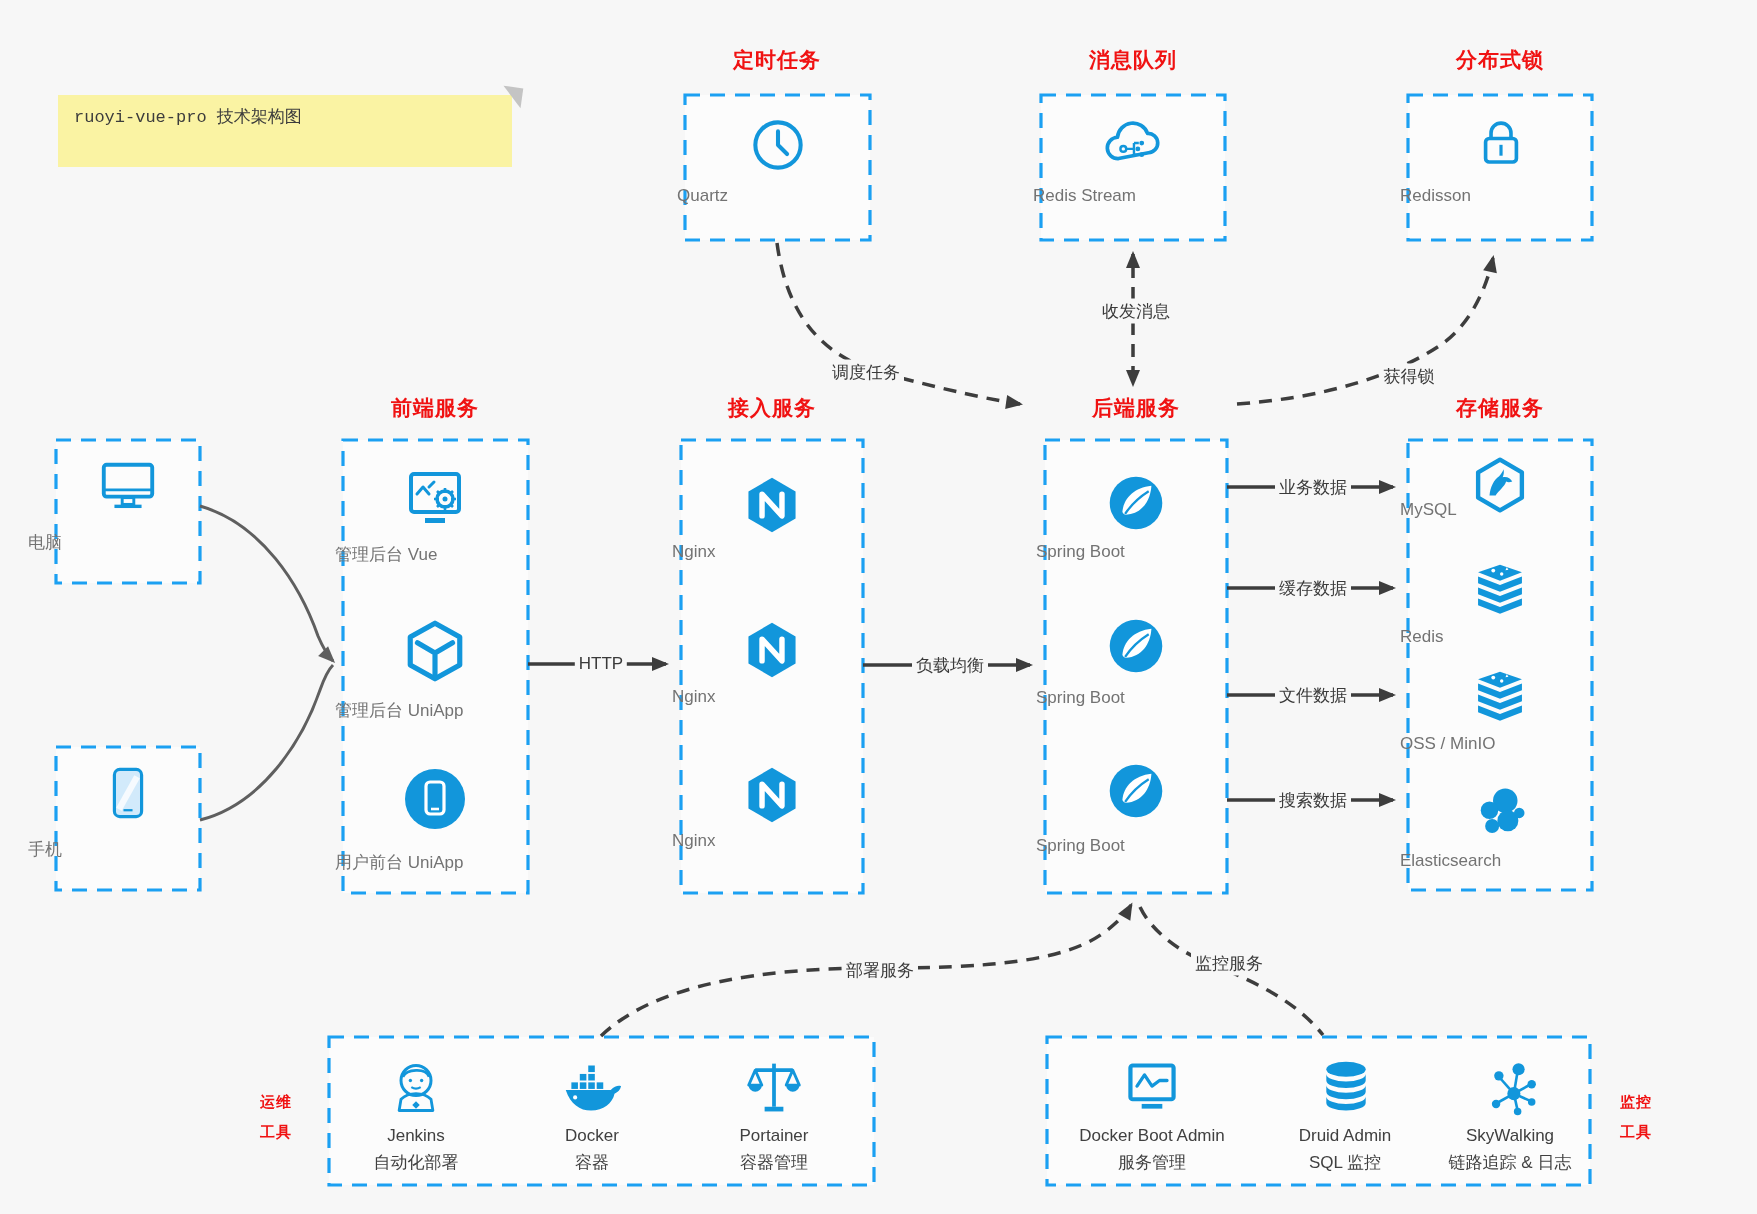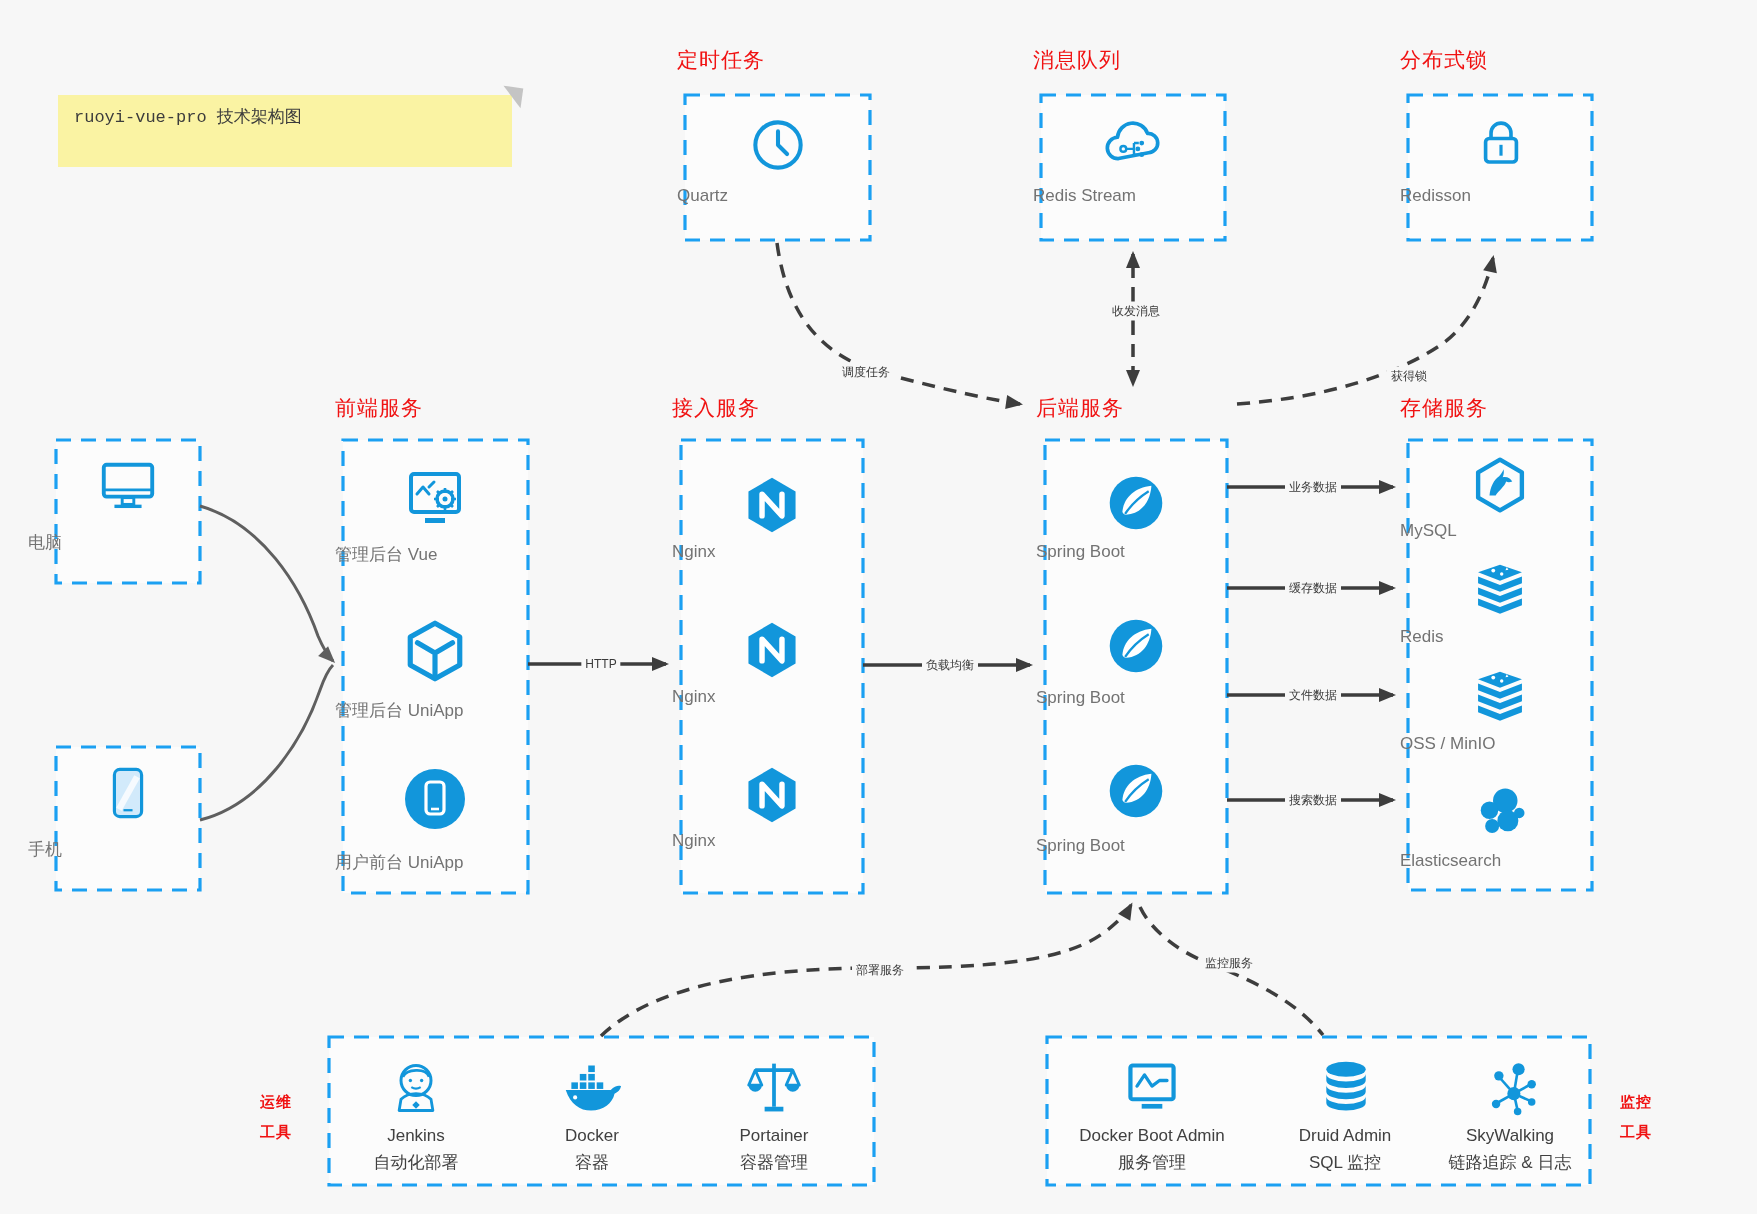--- a/index.html
+++ b/index.html
@@ -2,26 +2,26 @@
 <html><head>
 <meta charset="utf-8">
 <style>
   html,body{margin:0;padding:0;}
   body{background:#e9e9e9;}
   #stage{
     position:relative;width:1757px;height:1214px;background:#f7f7f7;overflow:hidden;
     font-family:"Liberation Sans","DejaVu Sans",sans-serif;color:#3a3a3a;
   }
   #wires{position:absolute;left:0;top:0;width:1757px;height:1214px;}
-  .rtitle{position:absolute;width:200px;font-size:21px;font-weight:normal;color:#f01212;letter-spacing:1px;}
+  .rtitle{position:absolute;width:200px;text-align:center;font-size:21px;font-weight:bold;color:#f01212;letter-spacing:1px;}
   .rside{position:absolute;width:72px;text-align:center;font-size:15px;font-weight:bold;color:#f01212;letter-spacing:1px;line-height:30px;}
   .ilabel{position:absolute;width:200px;text-align:left;font-size:17px;color:#737373;}
   .iname{position:absolute;text-align:center;font-size:17px;color:#404040;}
   .idesc{position:absolute;text-align:center;font-size:17px;color:#404040;}
-  .elabel{position:absolute;transform:translate(-50%,-50%);background:#f7f7f7;padding:1px 4px;font-size:12px;color:#3a3a3a;white-space:nowrap;}
+  .elabel{position:absolute;transform:translate(-50%,-50%);background:#f7f7f7;padding:1px 4px;font-size:17px;color:#3a3a3a;white-space:nowrap;}
   .note{
     position:absolute;left:58px;top:95px;width:454px;height:72px;background:#faf3a3;
     font-size:17px;color:#3c3c3c;line-height:26px;padding:10px 0 0 16px;box-sizing:border-box;font-family:Liberation Mono, monospace;
   }
   .note .fold{position:absolute;top:-8px;right:-10px;width:0;height:0;
     border-left:20px solid transparent;border-top:20px solid #c4c4c4;transform:rotate(8deg);}
   .ic{position:absolute;}
 </style>
 </head>
 <body>
@@ -185,21 +185,21 @@
     <path d="M17,42 C18,27 30,15 49,13 C48,30 38,44 21,45 C19,45 18,44 17,42 z" fill="#ffffff"></path>
     <path d="M20,44 C28,32 38,24 46,19" fill="none" stroke="#1296db" stroke-width="2.5"></path>
   </svg>
   <div class="ilabel" style="left:1036px;top:836px;">Spring Boot</div>
 
   <div class="rtitle" style="left:1400px;top:394px;">存储服务</div>
   <svg class="ic" style="left:1472px;top:457px;" width="56" height="56" viewBox="0 0 64 64">
     <polygon points="32,3 57,17.5 57,46.5 32,61 7,46.5 7,17.5" fill="none" stroke="#1296db" stroke-width="5" stroke-linejoin="round"></polygon>
     <path d="M20,44 C21,34 25,26 31,22 C33,20 35,17 36,14 C37,18 36,21 35,23 C40,22 44,24 46,28 C43,29 41,29 39,28 C37,34 31,38 27,44 z" fill="#1296db"></path>
   </svg>
-  <div class="ilabel" style="left:1400px;top:521px;">MySQL</div>
+  <div class="ilabel" style="left:1400px;top:500px;">MySQL</div>
 
   <svg class="ic" style="left:1473px;top:561px;" width="54" height="58" viewBox="0 0 64 64">
     <polygon points="32,2 58,11 32,21 6,11" fill="#1296db"></polygon>
     <polygon points="6,16 32,26 58,16 58,24 32,34 6,24" fill="#1296db"></polygon>
     <polygon points="6,29 32,39 58,29 58,37 32,47 6,37" fill="#1296db"></polygon>
     <polygon points="6,42 32,52 58,42 58,50 32,60 6,50" fill="#1296db"></polygon>
     <circle cx="24" cy="9" r="2.3" fill="#ffffff"></circle>
     <path d="M40,5 l2,3 l-3.5,0.5 z" fill="#ffffff"></path>
     <circle cx="34" cy="13" r="2" fill="#ffffff"></circle>
   </svg>

